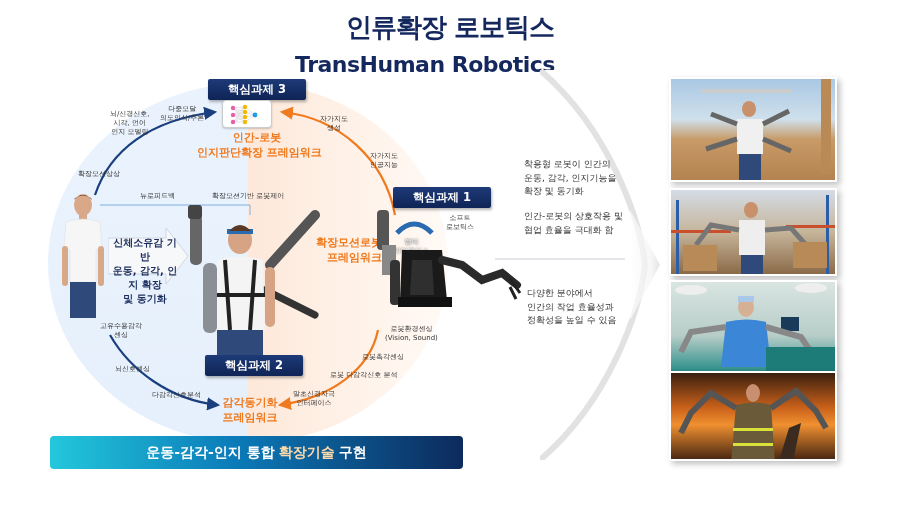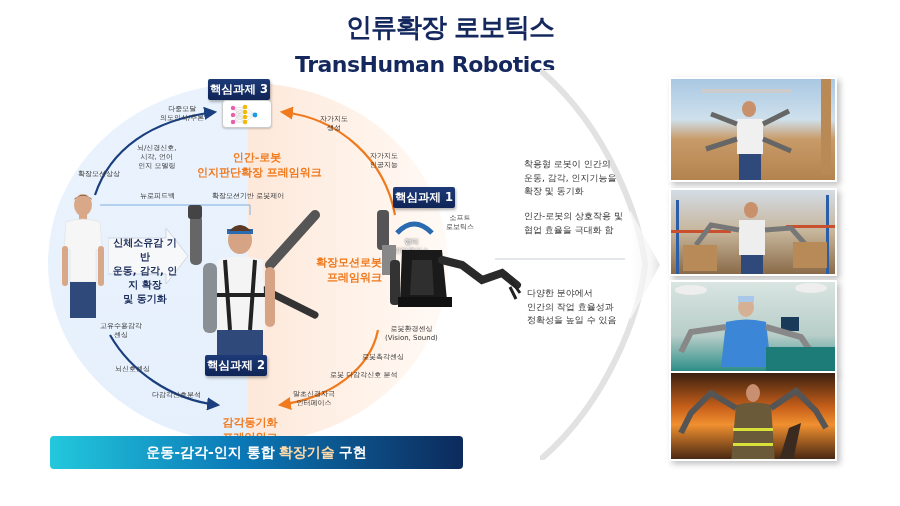--- a/index.html
+++ b/index.html
@@ -16,25 +16,25 @@
     overflow: hidden; }
   .circle .left { position: absolute; left: 0; top: 0; width: 50%; height: 100%;
     background: linear-gradient(180deg, #eaf3fd 0%, #e6f0fc 100%); }
   .circle .right { position: absolute; right: 0; top: 0; width: 50%; height: 100%;
     background: linear-gradient(90deg, #fde8da 0%, #fff3ea 60%, #fffaf6 100%); }
 
   
   .fan { position: absolute; left: 540px; top: 70px; width: 120px; height: 390px; }
 
   .task-badge { position: absolute; background: linear-gradient(180deg, #1d3a78, #0f2456);
-    color: #fff; font-size: 11.5px; font-weight: 700; padding: 3px 2px; border-radius: 2px;
+    color: #fff; font-size: 11.5px; font-weight: 700; padding: 3px 20px; border-radius: 2px;
     box-shadow: 1px 2px 3px rgba(0,0,0,0.3); white-space: nowrap; }
 
   .small { position: absolute; font-size: 7px; color: #333; text-align: center; line-height: 1.3; white-space: nowrap; }
-  .orange-title { position: absolute; color: #f07a1e; font-weight: 700; font-size: 11px; text-align: center; line-height: 1.35; white-space: nowrap; margin-top: 20px; }
+  .orange-title { position: absolute; color: #f07a1e; font-weight: 700; font-size: 11px; text-align: center; line-height: 1.35; white-space: nowrap; }
 
   .nn-box { position: absolute; left: 222px; top: 100px; width: 50px; height: 28px; background: #fff;
     border: 1px solid #ccc; border-radius: 4px; box-shadow: 0 1px 2px rgba(0,0,0,0.2); }
 
   .person { position: absolute; }
   .arrow-box { position: absolute; left: 108px; top: 228px; width: 80px; height: 56px; }
   .arrow-text { position: absolute; left: 110px; top: 236px; width: 70px; font-size: 10px; font-weight: 700;
     color: #1b2d5c; text-align: center; line-height: 1.4; }
 
   .desc { position: absolute; font-size: 9px; color: #333; line-height: 1.5; }
@@ -141,21 +141,21 @@
 <div class="task-badge" style="left:205px;top:355px;">핵심과제 2</div>
 <div class="orange-title" style="left:215px;top:396px;width:70px;">
   <div>감각동기화</div>
   <div>프레임워크</div>
 </div>
 
 <div class="small" style="left:160px;top:105px;">
   <div>다중모달</div>
     <div>의도인식/추론</div>
 </div>
-<div class="small" style="left:110px;top:144px;margin-left:27px;">
+<div class="small" style="left:110px;top:110px;">
   <div>뇌/신경신호,</div>
     <div>시각, 언어</div>
     <div>인지 모델링</div>
 </div>
 <div class="small" style="left:78px;top:170px;">확장모션상상</div>
 <div class="small" style="left:140px;top:192px;">뉴로피드백</div>
 <div class="small" style="left:212px;top:192px;">확장모션기반 로봇제어</div>
 <div class="small" style="left:80px;top:322px;margin-left:20px;">
   <div>고유수용감각</div>
     <div>센싱</div>

